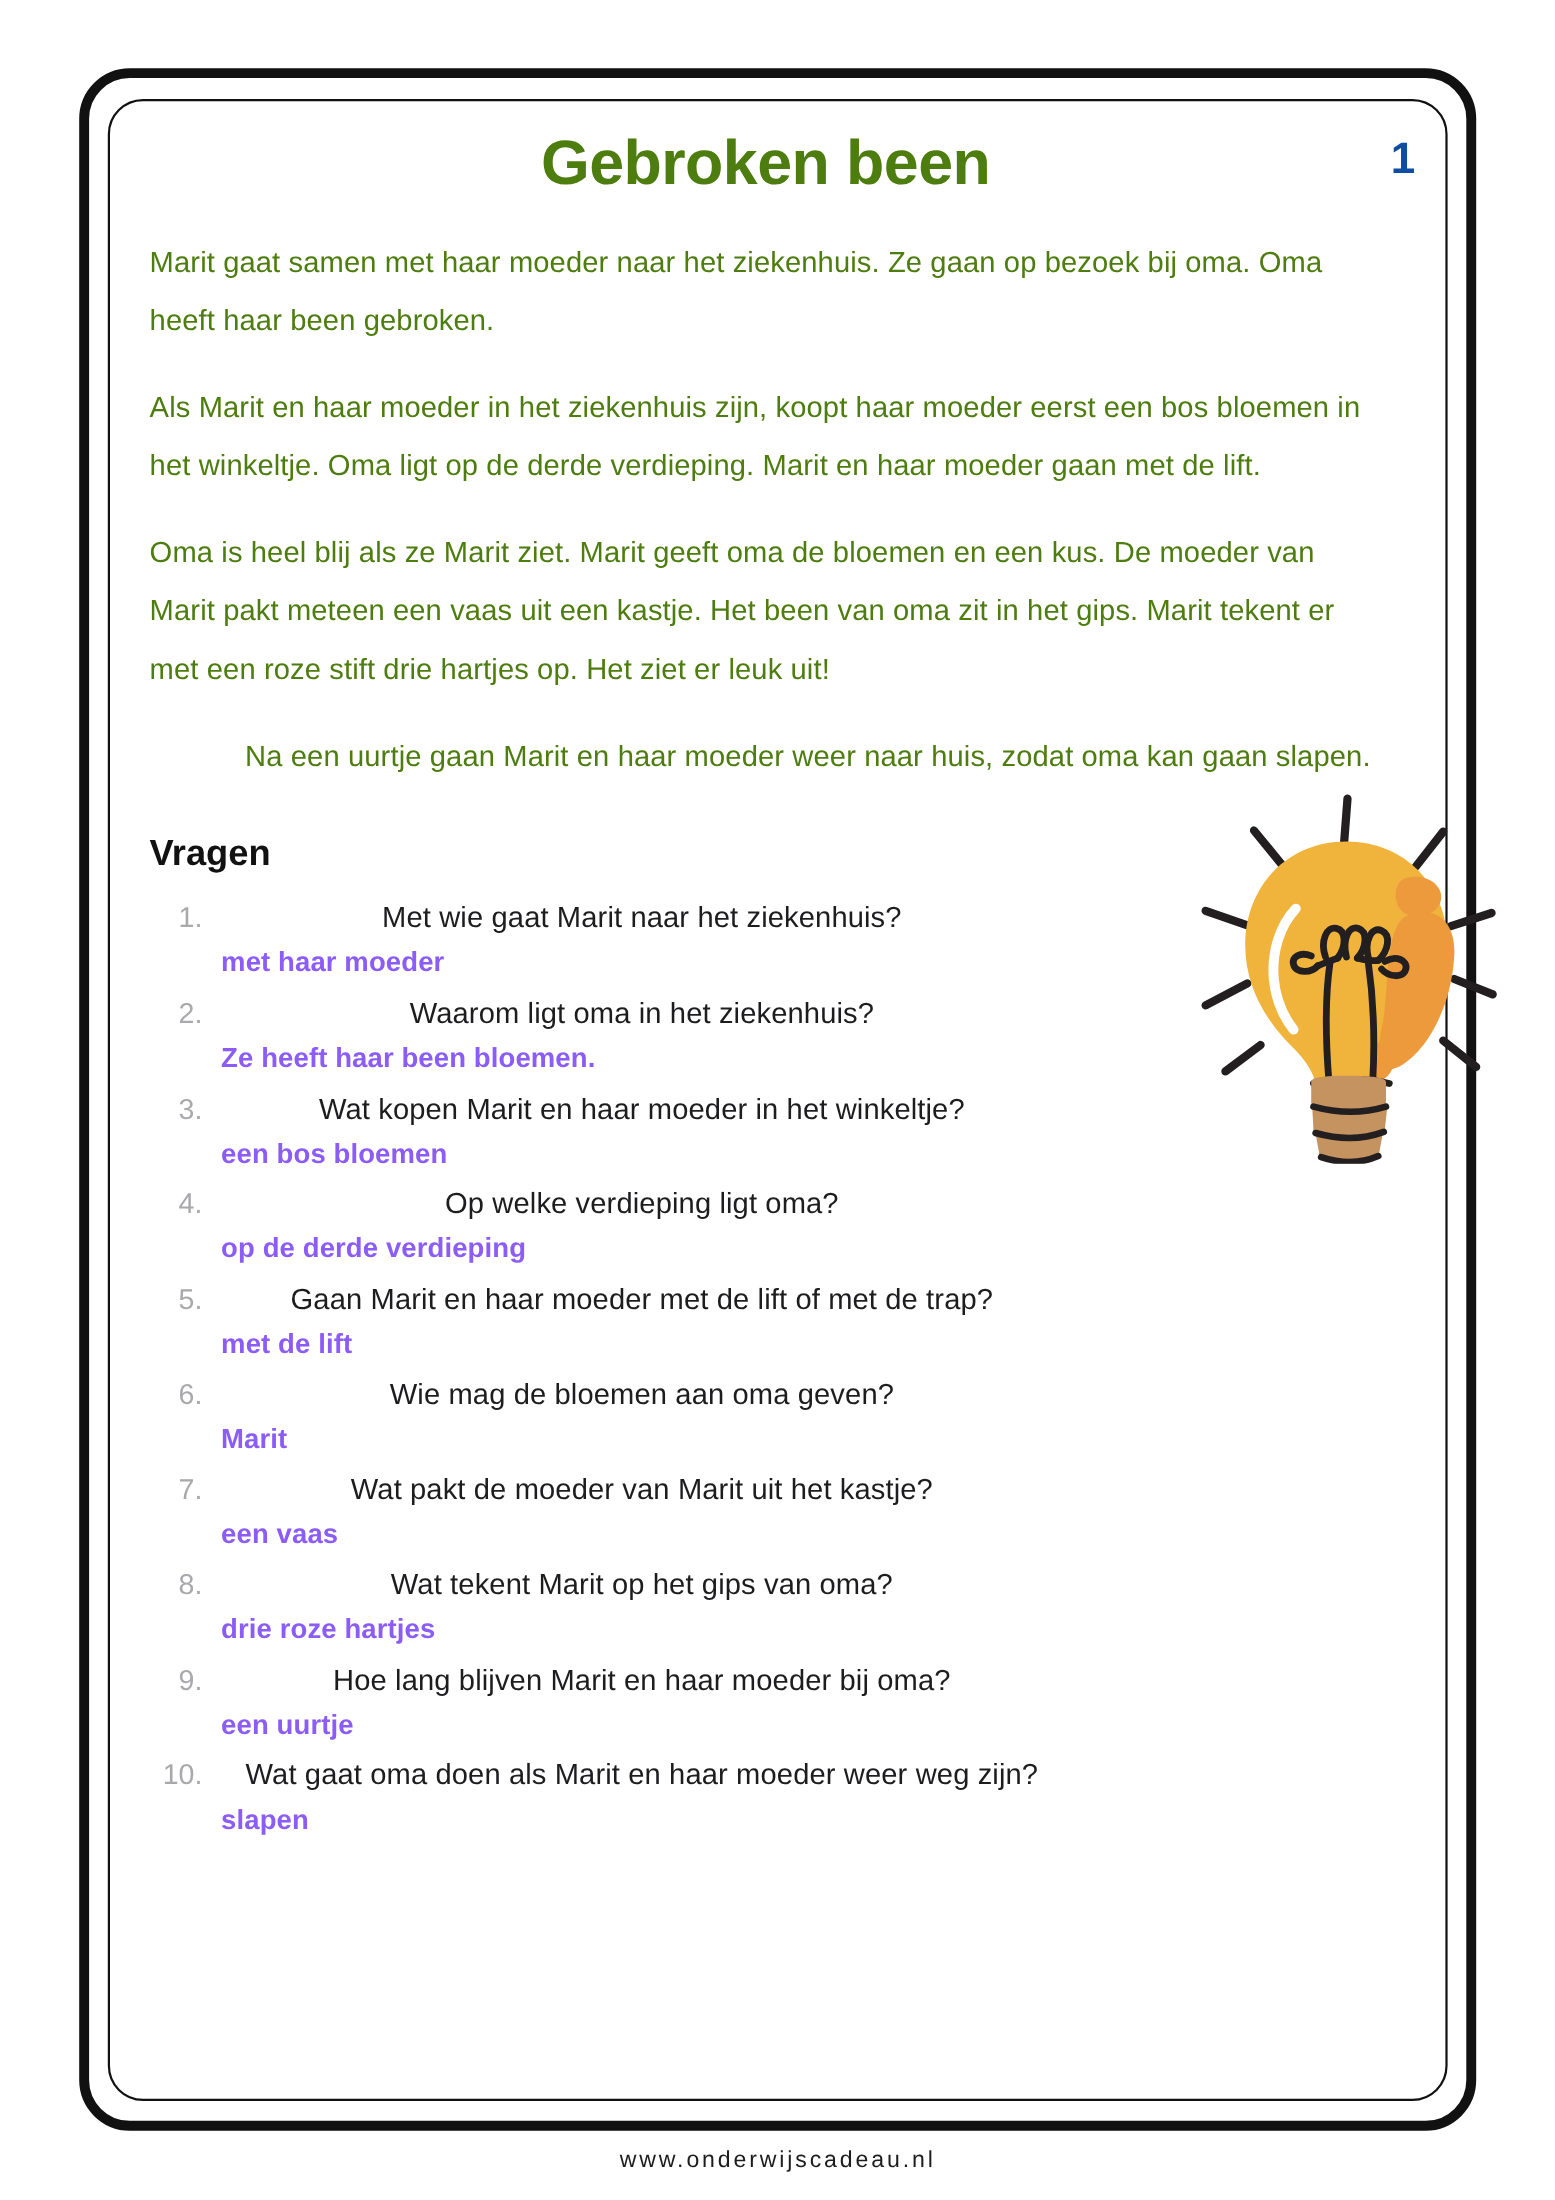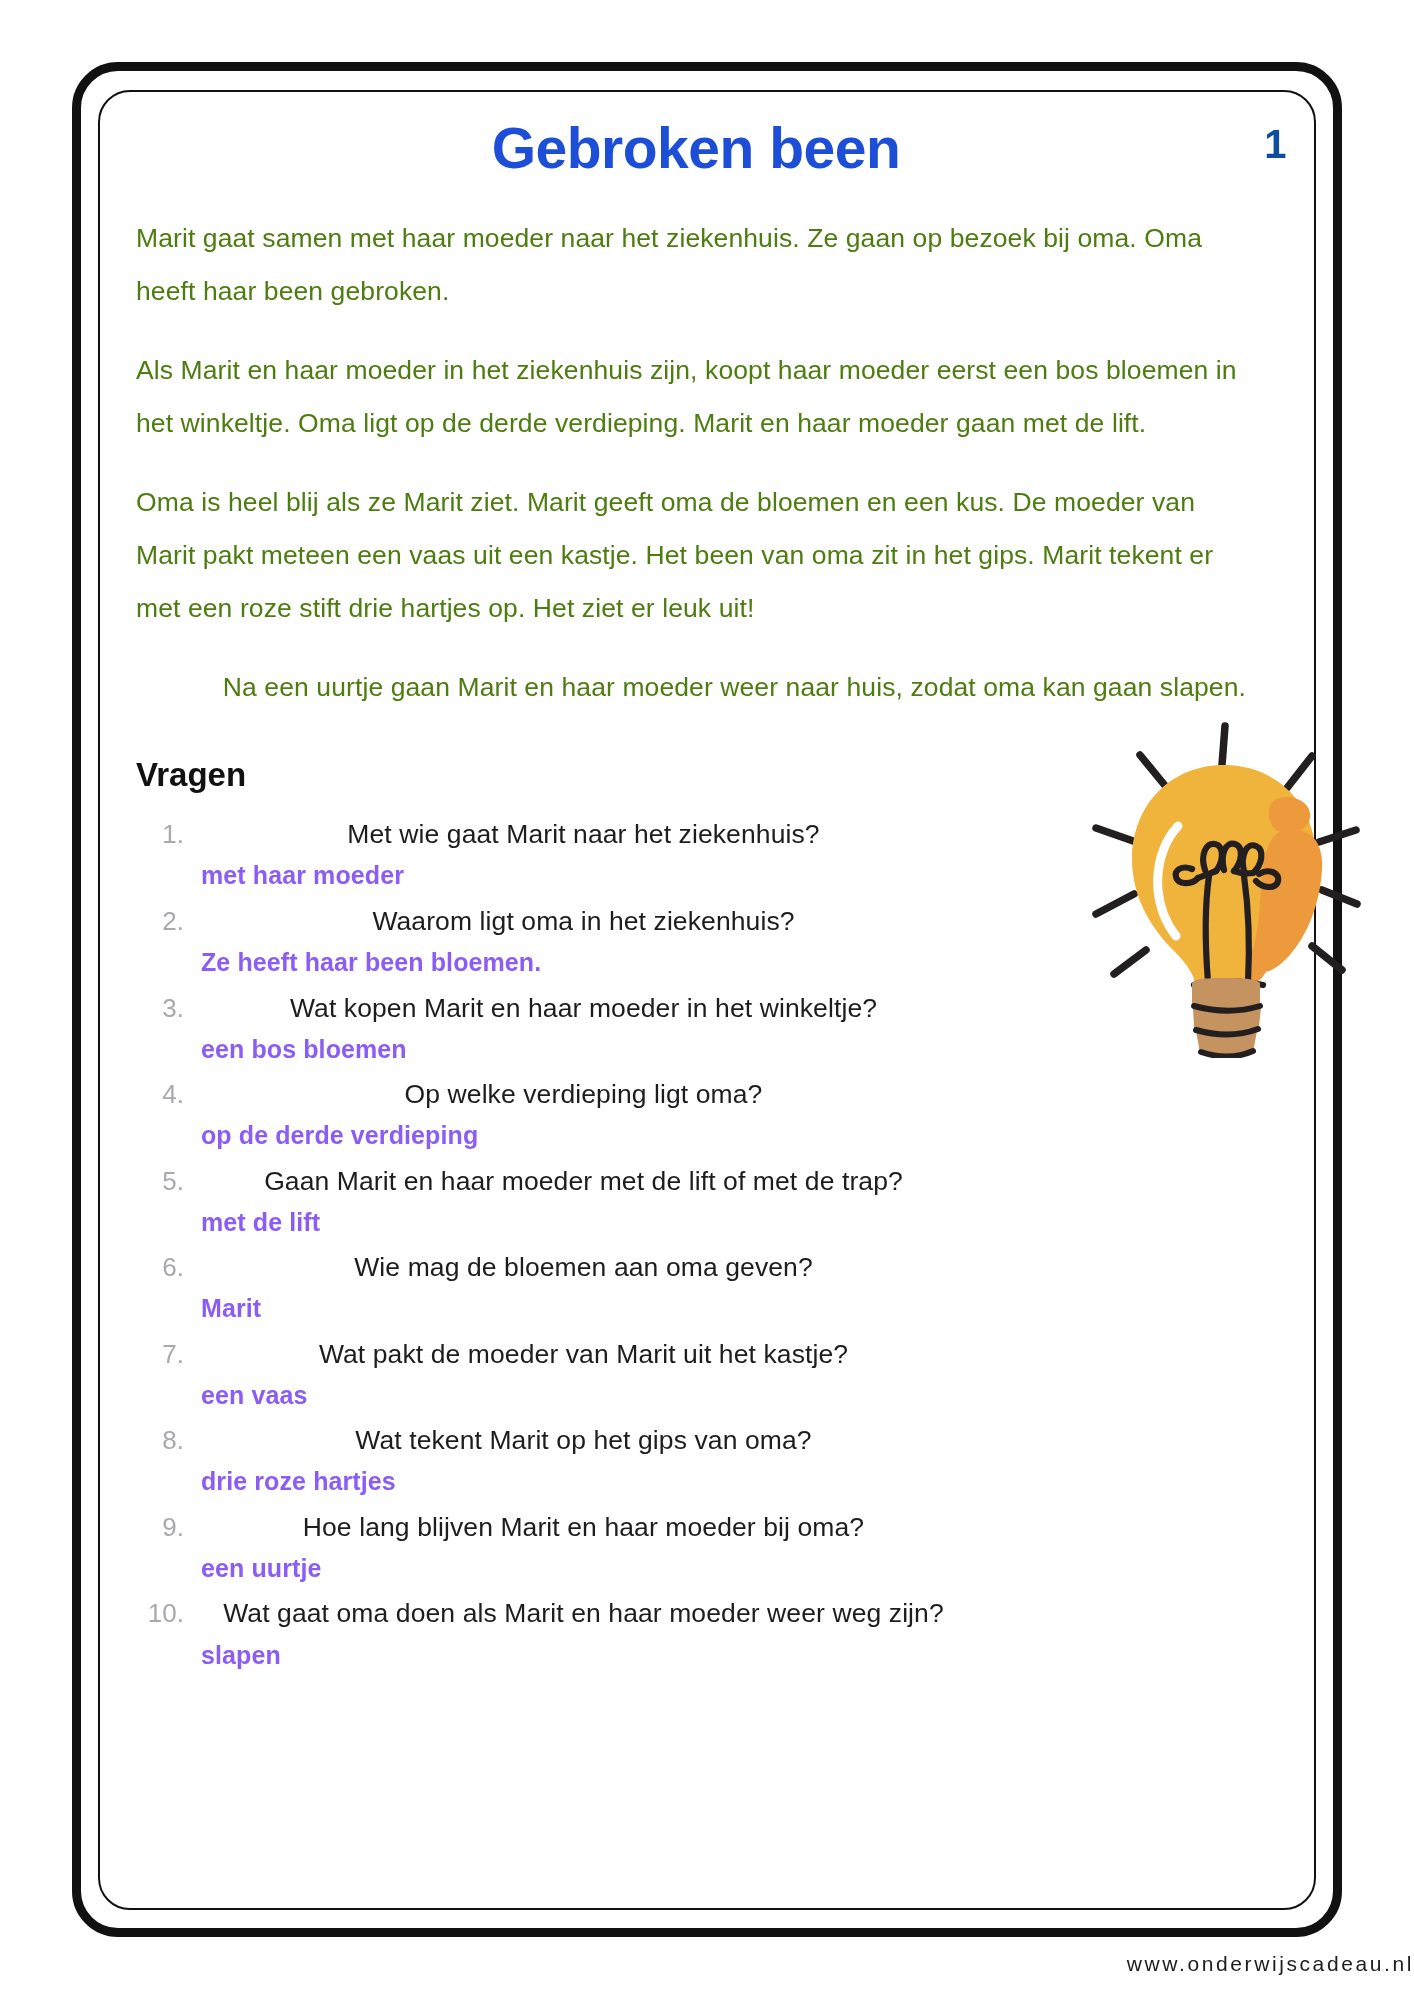--- a/index.html
+++ b/index.html
@@ -49,21 +49,21 @@
     font-weight: bold;
     color: #0d4ea3;
     line-height: 1;
     letter-spacing: -0.5px;
   }
 
   
   #doc-title {
     font-size: 57px;
     font-weight: bold;
-    color: #1d4ed8;
+    color: #4d7c0f;
     text-align: center;
     letter-spacing: -0.5px;
     margin: 0 0 34px 0;
     padding-right: 30px;
     line-height: 1.06;
   }
 
   
   .story-para {
     font-size: 26.5px;
@@ -131,21 +131,21 @@
     top: 718px;
     width: 300px; height: 340px;
     pointer-events: none;
   }
 
   
   #footer-url {
     position: absolute;
     left: 0; right: 0;
     top: 1952px;
-    text-align: right;
+    text-align: center;
     font-size: 21px;
     color: #1d1d1f;
     letter-spacing: 2.6px;
   }
 </style>
 </head>
 <body>
 
 <div id="page-frame-outer"></div>
 <div id="page-frame-inner"></div>

